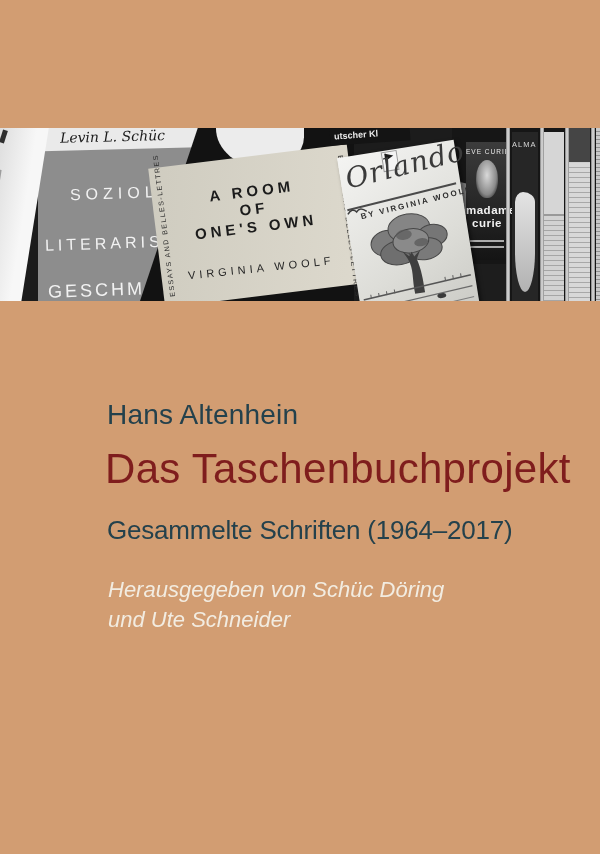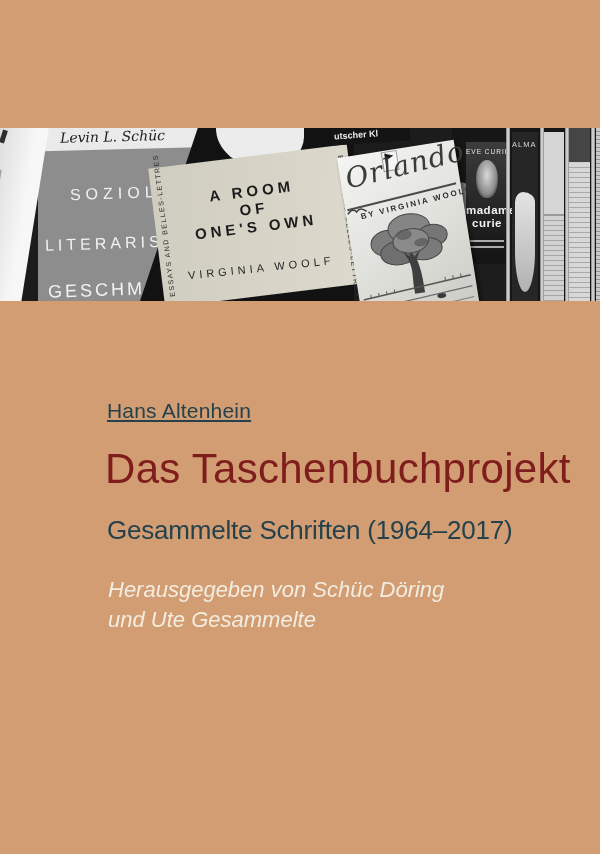--- a/index.html
+++ b/index.html
@@ -102,21 +102,21 @@
     font-size:28px;color:#3a3a3a;letter-spacing:1px;transform:rotate(-5deg);
     transform-origin:left top;white-space:nowrap;}
   .orl-rule{left:2px;top:52px;width:112px;height:2px;background:#4a4a4a;
     transform:rotate(-5deg);transform-origin:left top;}
   .orl-byline{left:14px;top:57px;font-size:8px;font-weight:bold;letter-spacing:2px;
     color:#2e2e2e;transform:rotate(-5deg);transform-origin:left top;white-space:nowrap;}
   .orl-bird{left:0px;top:48px;}
   .orl-tree{left:4px;top:60px;}
   
   .cover-text{position:absolute;white-space:nowrap;}
-  .author{left:107px;top:399px;font-size:21px;color:#24414C;letter-spacing:.2px;text-decoration:underline;}
+  .author{left:107px;top:399px;font-size:28px;color:#24414C;letter-spacing:.2px;}
   .title{left:105px;top:445px;font-size:42px;color:#7f1d1d;letter-spacing:.3px;}
   .subtitle{left:107px;top:515px;font-size:26px;color:#24414C;letter-spacing:-.2px;text-align:center;}
   .editors{left:108px;top:575px;font-size:22px;font-style:italic;color:#F2ECE1;
     line-height:30px;white-space:nowrap;}
 </style>
 </head>
 <body>
 
 <div class="page">
 
@@ -216,16 +216,16 @@
         <path d="M0 106 L110 98" stroke="#7d7d7d" stroke-width="1" fill="none"></path>
       </svg>
     </div>
   </div>
 
   <div class="cover-text author">Hans Altenhein</div>
   <div class="cover-text title">Das Taschenbuchprojekt</div>
   <div class="cover-text subtitle">Gesammelte Schriften (1964–2017)</div>
   <div class="cover-text editors">
     <div>Herausgegeben von Schüc Döring</div>
-    <div>und Ute Gesammelte</div>
+    <div>und Ute Schneider</div>
   </div>
 
 </div>
 
 </body></html>

